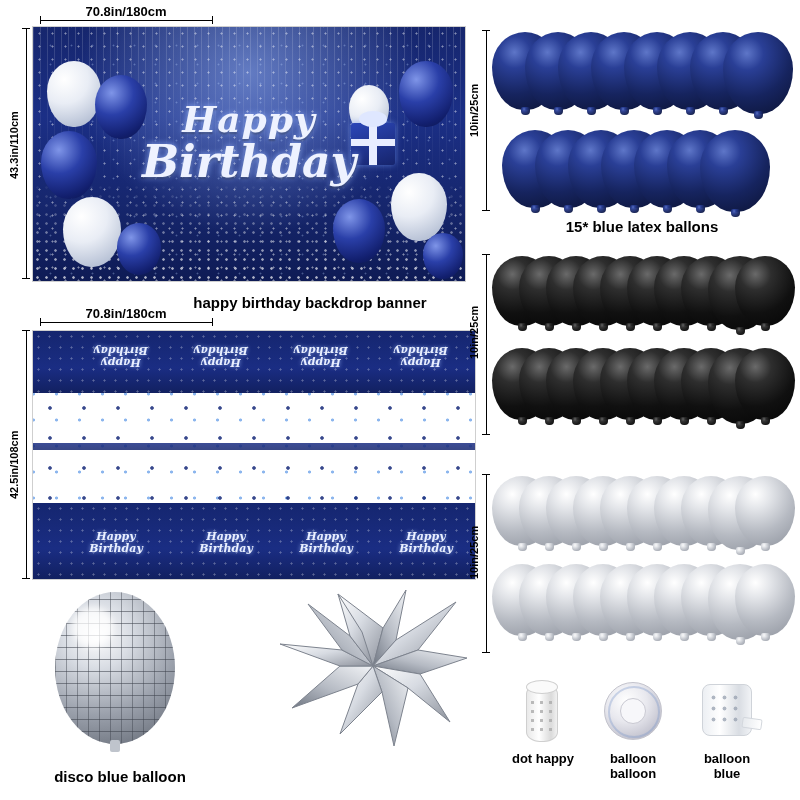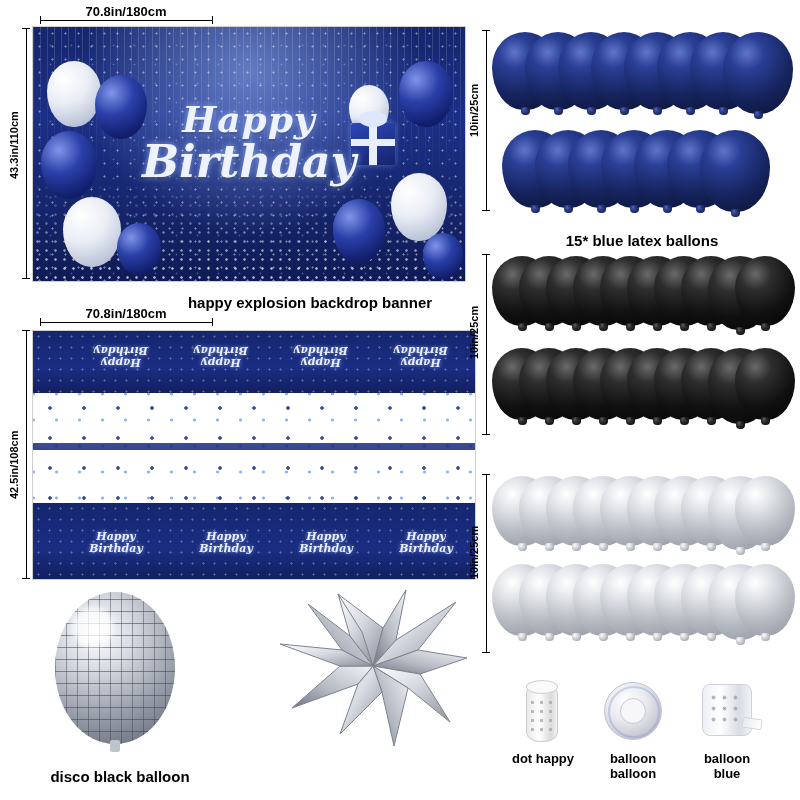--- a/index.html
+++ b/index.html
@@ -186,21 +186,21 @@
     <div class="abs" style="left:318px;top:96px;width:44px;height:42px;background:linear-gradient(160deg,#2c47b8,#16246c);border-radius:3px;box-shadow:0 0 6px rgba(120,160,255,.6);"></div>
     <div class="abs" style="left:336px;top:96px;width:8px;height:42px;background:#e8edff;"></div>
     <div class="abs" style="left:318px;top:112px;width:44px;height:7px;background:#e8edff;"></div>
     <div class="abs" style="left:326px;top:84px;width:28px;height:16px;border-radius:50%;background:#dfe7ff;"></div>
 
     <div class="bannertext">
       <div class="bt1">Happy</div>
       <div class="bt2">Birthday</div>
     </div>
   </div>
-  <div class="abs caption" style="left:150px;top:294px;width:320px;">happy  explosion backdrop banner</div>
+  <div class="abs caption" style="left:150px;top:294px;width:320px;">happy  birthday backdrop banner</div>
 
   <div class="abs hdim" style="left:36px;top:306px;width:180px;">70.8in/180cm</div>
   <div class="cap-t" style="left:40px;top:322px;width:172px;"></div>
   <div class="tick-v" style="left:40px;top:318px;height:8px;"></div>
   <div class="tick-v" style="left:212px;top:318px;height:8px;"></div>
 
   <div class="abs vdim" style="left:8px;top:390px;height:150px;">42.5in/108cm</div>
   <div class="cap-l" style="left:26px;top:330px;height:248px;"></div>
   <div class="tick-h" style="left:22px;top:330px;width:8px;"></div>
   <div class="tick-h" style="left:22px;top:578px;width:8px;"></div>
@@ -269,21 +269,21 @@
     <div class="latex navy" style="left:231px;top:6px;width:70px;height:82px;"></div>
 
     <div class="latex navy" style="left:10px;top:104px;width:66px;height:78px;"></div>
     <div class="latex navy" style="left:43px;top:104px;width:66px;height:78px;"></div>
     <div class="latex navy" style="left:76px;top:104px;width:66px;height:78px;"></div>
     <div class="latex navy" style="left:109px;top:104px;width:66px;height:78px;"></div>
     <div class="latex navy" style="left:142px;top:104px;width:66px;height:78px;"></div>
     <div class="latex navy" style="left:175px;top:104px;width:66px;height:78px;"></div>
     <div class="latex navy" style="left:208px;top:104px;width:70px;height:82px;"></div>
   </div>
-  <div class="abs caption" style="left:492px;top:232px;width:300px;">15* blue latex ballons</div>
+  <div class="abs caption" style="left:492px;top:218px;width:300px;">15* blue latex ballons</div>
 
   <div class="abs vdim" style="left:468px;top:282px;height:100px;">10in/25cm</div>
   <div class="cap-l" style="left:486px;top:254px;height:180px;"></div>
   <div class="tick-h" style="left:482px;top:254px;width:8px;"></div>
   <div class="tick-h" style="left:482px;top:434px;width:8px;"></div>
 
   <div class="abs" style="left:492px;top:252px;width:304px;height:196px;">
     <div class="latex black" style="left:0px;top:4px;width:60px;height:70px;"></div>
     <div class="latex black" style="left:27px;top:4px;width:60px;height:70px;"></div>
     <div class="latex black" style="left:54px;top:4px;width:60px;height:70px;"></div>
@@ -334,21 +334,21 @@
     <div class="latex silver" style="left:189px;top:92px;width:60px;height:72px;"></div>
     <div class="latex silver" style="left:216px;top:92px;width:64px;height:76px;"></div>
     <div class="latex silver" style="left:243px;top:92px;width:60px;height:72px;"></div>
   </div>
 
   <div class="disco" style="left:55px;top:592px;width:120px;height:152px;">
     <div class="grid"></div>
     <div class="hl"></div>
   </div>
   <div class="disco-neck" style="left:110px;top:740px;"></div>
-  <div class="abs caption" style="left:35px;top:768px;width:170px;">disco black balloon</div>
+  <div class="abs caption" style="left:35px;top:768px;width:170px;">disco blue balloon</div>
 
   <div class="star-wrap" style="left:278px;top:588px;width:190px;height:162px;">
     <svg width="190" height="162" viewBox="0 0 190 162">
       <defs>
         <linearGradient id="sg1" x1="0" y1="0" x2="1" y2="1">
           <stop offset="0%" stop-color="#ffffff"></stop>
           <stop offset="45%" stop-color="#d7dbe2"></stop>
           <stop offset="100%" stop-color="#8d929c"></stop>
         </linearGradient>
         <linearGradient id="sg2" x1="1" y1="0" x2="0" y2="1">

